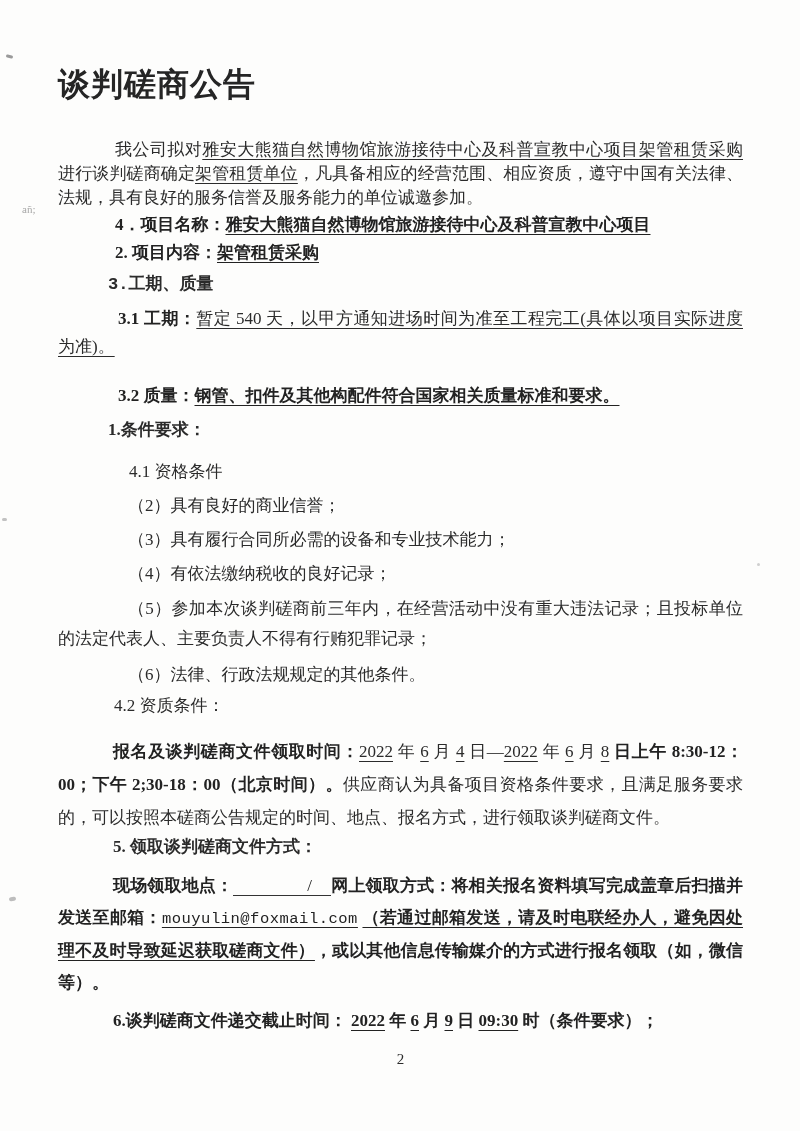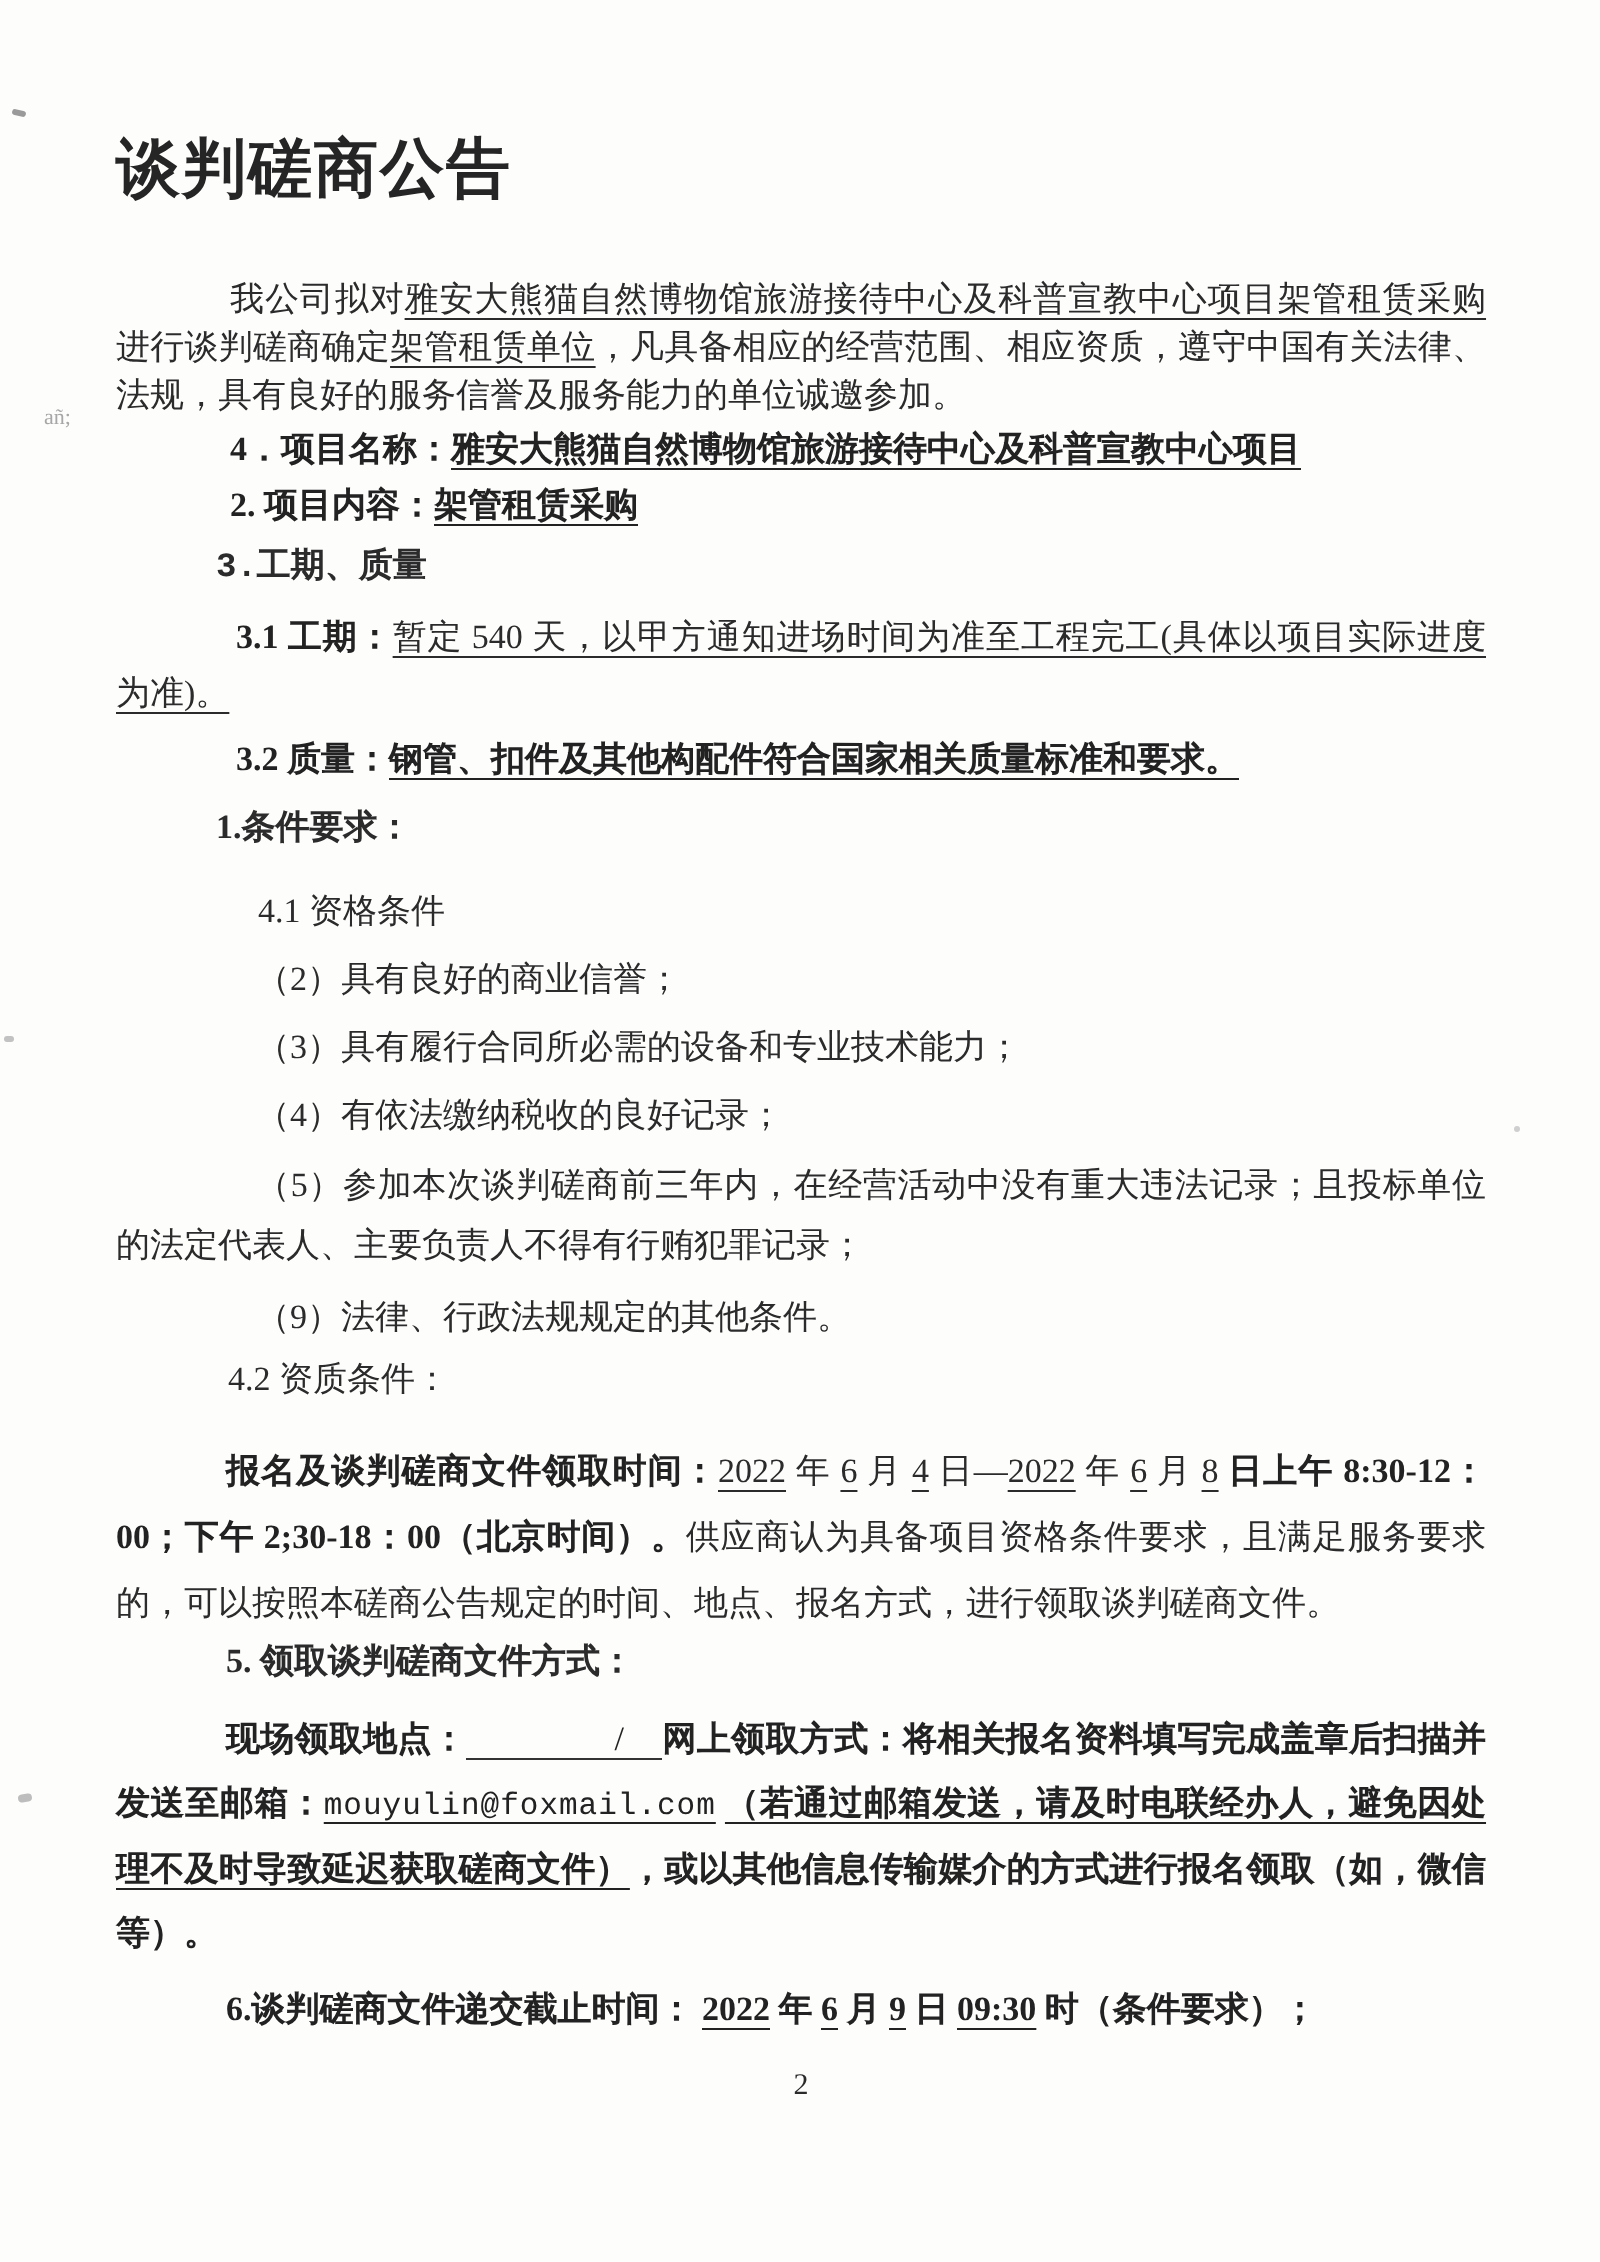--- a/index.html
+++ b/index.html
@@ -34,21 +34,21 @@
   .u  {
     text-decoration: underline;
     text-decoration-thickness: 1.4px;
     text-underline-offset: 4px;
     text-decoration-skip-ink: none;
   }
   .intro      { line-height: 24px; text-indent: 57px; margin-top: 32px; }
   .item       { margin-left: 57px; margin-top: 2px; }
   .h3         { margin-left: 50px; margin-top: 6px; font-weight: 700; font-family: Liberation Mono, monospace; }
   .p31        { text-indent: 60px; margin-top: 7px; line-height: 28px; }
-  .p32        { margin-left: 60px; margin-top: 6px; }
+  .p32        { margin-left: 60px; margin-top: 22px; }
   .h4         { margin-left: 50px; margin-top: 8px; font-weight: 700; }
   .h41        { margin-left: 71px; margin-top: 16px; }
   .cond       { margin-left: 70px; margin-top: 8px; }
   .cond5      { margin-left: 0; text-indent: 70px; line-height: 30px; margin-top: 7px; }
   .h42        { margin-left: 56px; margin-top: 6px; line-height: 24px; }
   .p42v       { margin-left: 70px; line-height: 24px; font-weight: 700; }
   .reg        { text-indent: 55px; line-height: 33px; margin-top: 17px; }
   .h5         { margin-left: 55px; margin-top: 0; font-weight: 700; }
   .p5         { text-indent: 55px; line-height: 32px; margin-top: 10px; font-weight: 700; color: #222; }
   .p6         { margin-left: 55px; margin-top: 9px; font-weight: 700; color: #222; }
@@ -105,21 +105,21 @@
   <p class="p32"><span class="b">3.2 质量：</span><span class="b u">钢管、扣件及其他构配件符合国家相关质量标准和要求。</span></p>
 
   <p class="h4">1.条件要求：</p>
 
   <p class="h41">4.1 资格条件</p>
 
   <p class="cond">（2）具有良好的商业信誉；</p>
   <p class="cond">（3）具有履行合同所必需的设备和专业技术能力；</p>
   <p class="cond">（4）有依法缴纳税收的良好记录；</p>
   <p class="cond cond5">（5）参加本次谈判磋商前三年内，在经营活动中没有重大违法记录；且投标单位的法定代表人、主要负责人不得有行贿犯罪记录；</p>
-  <p class="cond">（9）法律、行政法规规定的其他条件。</p>
+  <p class="cond">（6）法律、行政法规规定的其他条件。</p>
 
   <p class="h42">4.2 资质条件：</p>
 
   <p class="reg"><span class="b">报名及谈判磋商文件领取时间：</span><span class="u">2022</span><span> 年 </span><span class="u">6</span><span> 月  </span><span class="u">4</span><span> 日—</span><span class="u">2022</span><span> 年 </span><span class="u">6</span><span> 月 </span><span class="u">8</span><span class="b"> 日上午 8:30-12：00；下午 2;30-18：00（北京时间）。</span><span>供应商认为具备项目资格条件要求，且满足服务要求的，可以按照本磋商公告规定的时间、地点、报名方式，进行领取谈判磋商文件。</span></p>
 
   <p class="h5">5. 领取谈判磋商文件方式：</p>
 
   <p class="p5"><span>现场领取地点：</span><span class="blank"><span>/</span></span><span>网上领取方式：</span><span>将相关报名资料填写完成盖章后扫描并发送至邮箱：</span><span class="email u">mouyulin@foxmail.com</span><span> </span><span class="u">（若通过邮箱发送，请及时电联经办人，避免因处理不及时导致延迟获取磋商文件）</span><span>，或以其他信息传输媒介的方式进行报名领取（如，微信等）。</span></p>
 
   <p class="p6"><span>6.谈判磋商文件递交截止时间：</span><span> </span><span class="u">2022</span><span> 年 </span><span class="u">6</span><span> 月 </span><span class="u">9</span><span> 日 </span><span class="u">09:30</span><span> 时（条件要求）；</span></p>

